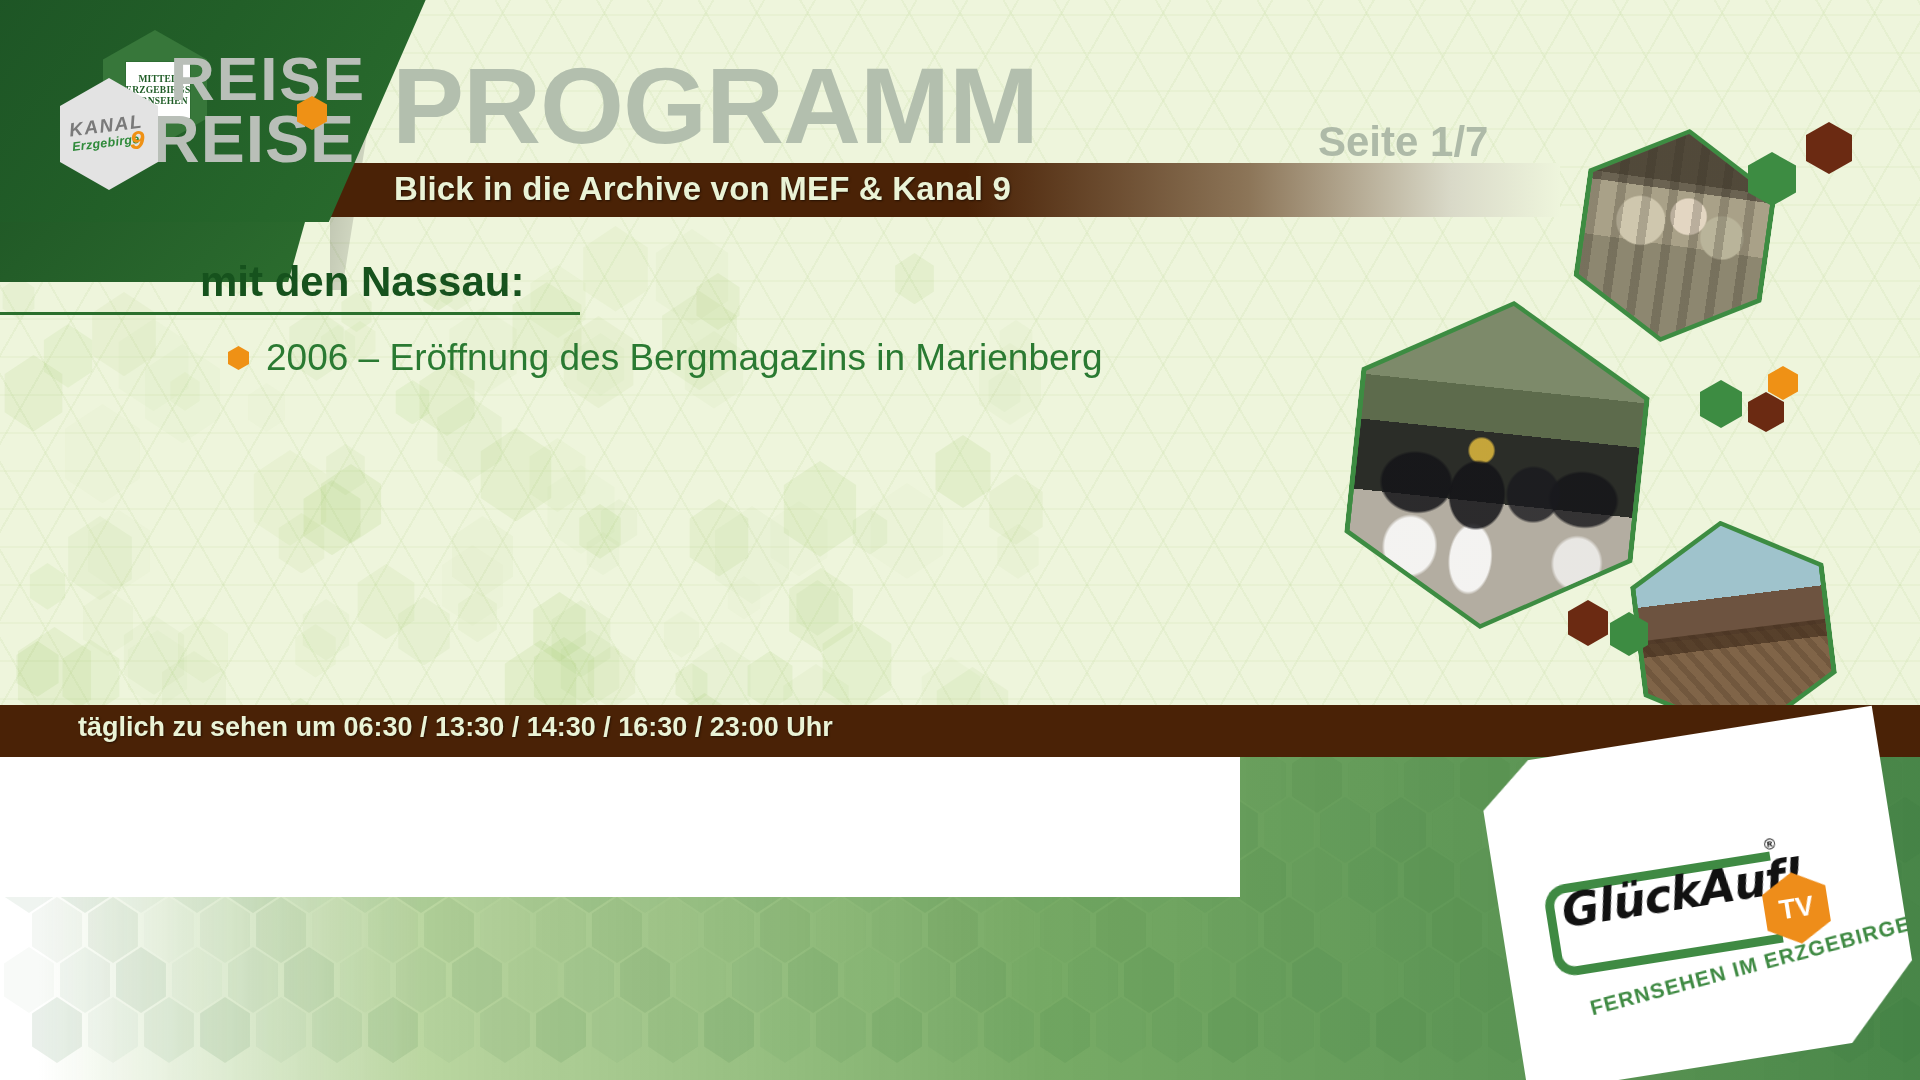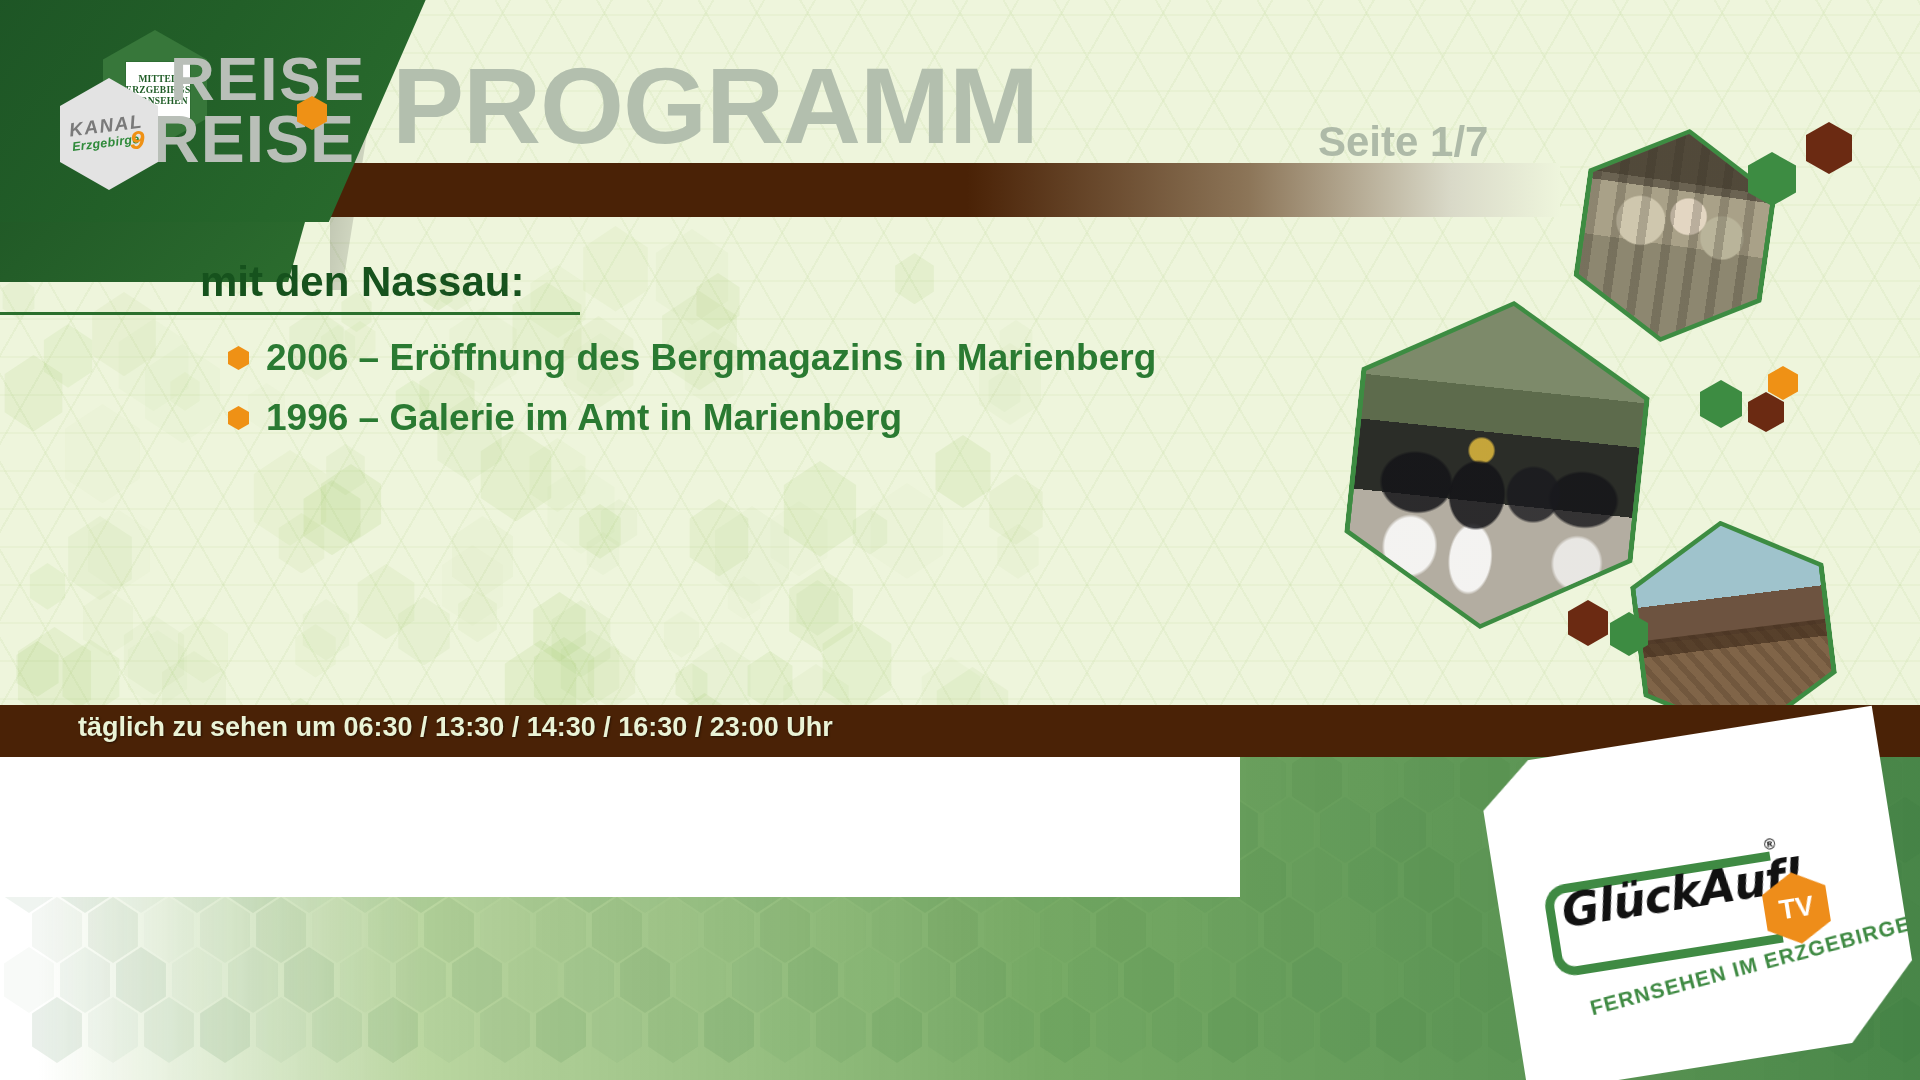--- a/index.html
+++ b/index.html
@@ -148,21 +148,21 @@
   .topics { position:absolute; left:228px; top:330px; z-index:5; }
   .topic {
     display:flex; align-items:center; height:56px; margin-bottom:4px;
   }
   .topic-bullet {
     width:21px; height:24px; background:#ef9115; flex:0 0 auto;
     clip-path:polygon(50% 0%,100% 25%,100% 75%,50% 100%,0% 75%,0% 25%);
     margin-right:17px;
   }
   .topic-text {
-    font-size:37px; font-weight:bold; color:#2a7a32; white-space:nowrap;
+    font-size:37px; font-weight:normal; color:#2a7a32; white-space:nowrap;
   }
 
   
   .photo {
     position:absolute; z-index:4;
     clip-path:polygon(50% 0%,100% 25%,100% 75%,50% 100%,0% 75%,0% 25%);
     background:#3d8c42;
   }
   .photo > .inner {
     position:absolute; inset:5px;
@@ -419,32 +419,29 @@
   <div class="zeitreise">
     <div class="zr-line1">REISE</div>
     <div class="zr-line2">REISE</div>
   </div>
   <div class="zr-dot"></div>
 
   <div class="programm">PROGRAMM</div>
   <div class="seite">Seite 1/7</div>
 
   <div class="subbar"></div>
+  <div class="subbar-text">Blick in die Archive von MEF &amp; Kanal 9</div>
 
   <div class="themen">mit den Nassau:</div>
   <div class="themen-rule"></div>
 
   <div class="topics" id="topics">
       <div class="topic">
         <div class="topic-bullet"></div>
         <div class="topic-text">2006 – Eröffnung des Bergmagazins in Marienberg</div>
-      </div>
-      <div class="topic">
-        <div class="topic-bullet"></div>
-        <div class="topic-text">1996 – Galerie im Amt in Marienberg</div>
       </div>
     </div>
 
   <div class="photo p1">
       <div class="inner"></div>
     </div>
   <div class="photo p2">
       <div class="inner"></div>
     </div>
   <div class="photo p3">

